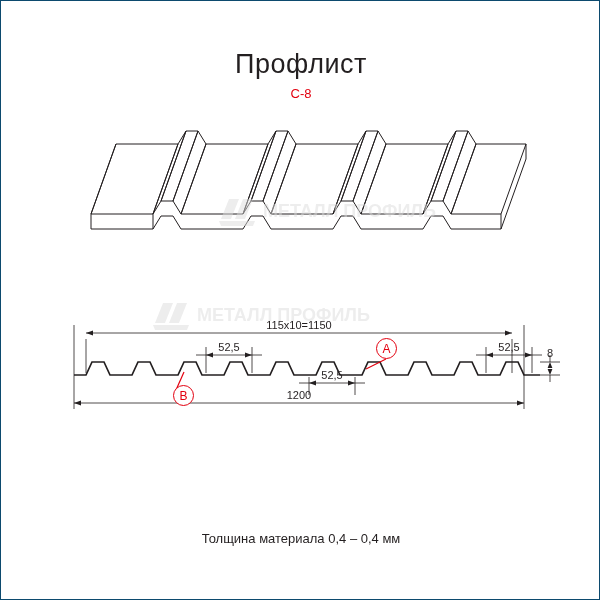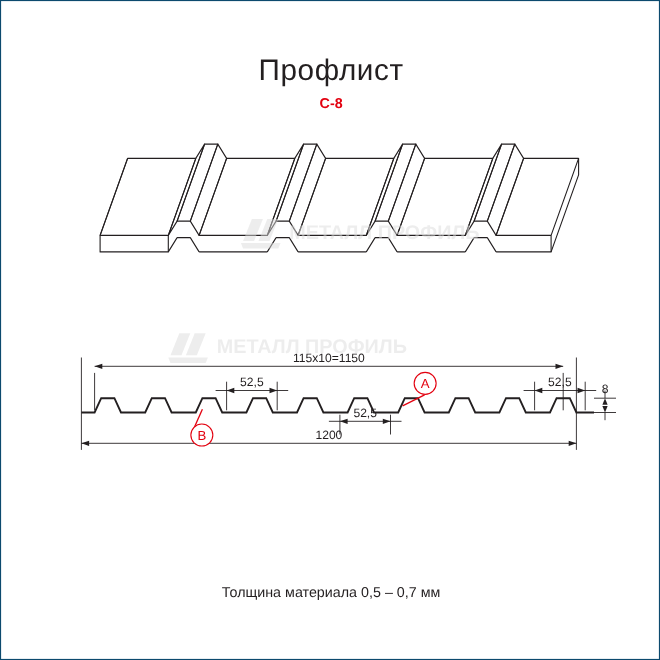--- a/index.html
+++ b/index.html
@@ -32,21 +32,21 @@
     letter-spacing: 0.5px;
     color: #231f20;
   }
   .subtitle {
     position: absolute;
     top: 85px;
     left: 0;
     width: 600px;
     text-align: center;
     font-size: 13px;
-    font-weight: bold;
+    font-weight: normal;
     color: #e3000f;
   }
   .footer-note {
     position: absolute;
     top: 530px;
     left: 0;
     width: 600px;
     text-align: center;
     font-size: 13px;
     color: #231f20;
@@ -231,14 +231,14 @@
       <g stroke="#e3000f" stroke-width="1.2" fill="none">
         <line x1="310" y1="52" x2="330" y2="42"></line>
         <line x1="128" y1="55" x2="120" y2="73"></line>
       </g>
     </svg>
   </div>
 
   <div class="callout callout-a">А</div>
   <div class="callout callout-b">B</div>
 
-  <div class="footer-note">Толщина материала 0,5 – 0,7 мм</div>
+  <div class="footer-note">Толщина материала 0,4 – 0,4 мм</div>
 </div>
 
 </body></html>

